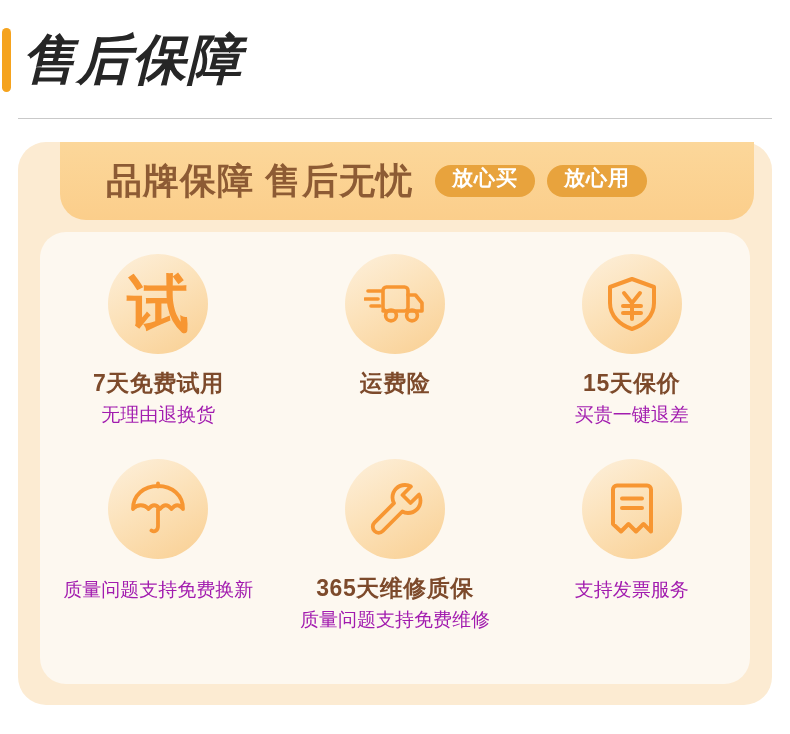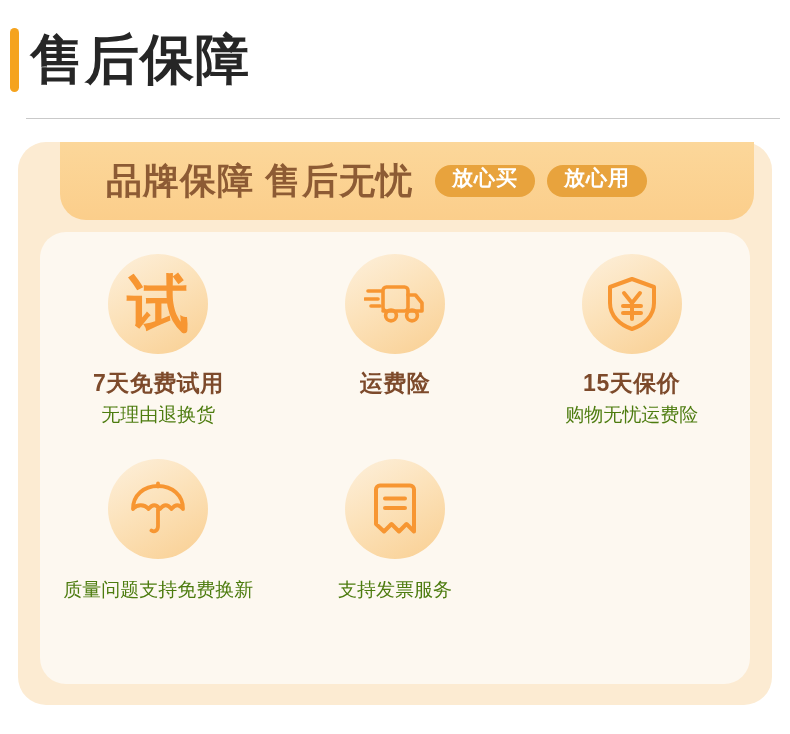--- a/index.html
+++ b/index.html
@@ -11,24 +11,25 @@
     height: 734px;
     background: #ffffff;
     font-family: "Liberation Sans", "DejaVu Sans", sans-serif;
     overflow: hidden;
     position: relative;
   }
 
   
   .page-header {
     position: absolute;
-    left: 8px;
+    left: 0;
     top: 0;
     width: 646px;
     height: 119px;
+    font-style: italic;
   }
   .accent-bar {
     position: absolute;
     left: 2px;
     top: 28px;
     width: 9px;
     height: 64px;
     background: #F5A31E;
     border-radius: 5px;
   }
@@ -150,21 +151,21 @@
     font-size: 23px;
     font-weight: bold;
     color: #7D4A2B;
     letter-spacing: 0.5px;
     line-height: 30px;
     white-space: nowrap;
     text-align: center;
   }
   .feature-sub {
     font-size: 19px;
-    color: #4d7c0f;
+    color: #a21caf;
     line-height: 27px;
     text-align: right;
     margin-top: 3px;
     max-width: 200px;
   }
 </style>
 </head>
 <body>
 
 <div class="page-header">
@@ -214,34 +215,43 @@
         <div class="icon-circle">
           <svg width="56" height="58" viewBox="0 0 56 58" fill="none">
             <path d="M28 4 L50 12 V28 C50 41 40 50 28 54 C16 50 6 41 6 28 V12 Z" stroke="#F79632" stroke-width="4" stroke-linejoin="round"></path>
             <path d="M20 18 L28 28 L36 18" stroke="#F79632" stroke-width="4" stroke-linecap="round" stroke-linejoin="round"></path>
             <path d="M28 28 V44" stroke="#F79632" stroke-width="4" stroke-linecap="round"></path>
             <path d="M19 31 H37" stroke="#F79632" stroke-width="4" stroke-linecap="round"></path>
             <path d="M19 38 H37" stroke="#F79632" stroke-width="4" stroke-linecap="round"></path>
           </svg>
         </div>
         <div class="feature-title">15天保价</div>
-        <div class="feature-sub">购物无忧运费险</div>
+        <div class="feature-sub">买贵一键退差</div>
       </div>
 
       <div class="feature">
         <div class="icon-circle">
           <svg width="60" height="56" viewBox="0 0 60 56" fill="none">
             <path d="M5 28 C5 14 16 5 30 5 C44 5 55 14 55 28 C51 23 47.5 23 43.5 28 C39.5 23 36 23 32 28 C28 23 24.5 23 20.5 28 C16.5 23 9 23 5 28 Z" stroke="#F79632" stroke-width="3.8" stroke-linejoin="round"></path>
             <path d="M30 28 V45 C30 49.5 26.5 51.5 23.5 49.5" stroke="#F79632" stroke-width="3.8" stroke-linecap="round"></path>
             <path d="M30 2.5 V5.5" stroke="#F79632" stroke-width="3.8" stroke-linecap="round"></path>
           </svg>
         </div>
         <div class="feature-sub">质量问题支持免费换新</div>
       </div>
 
+      <div class="feature">
+        <div class="icon-circle">
+          <svg width="56" height="56" viewBox="0 0 56 56" fill="none">
+            <path d="M38 4 C31 4 25.5 9.5 25.5 16.5 C25.5 18.6 26 20.5 27 22.2 L7.5 41.7 C5.2 44 5.2 47.7 7.5 50 C9.8 52.3 13.5 52.3 15.8 50 L35.3 30.5 C37 31.5 38.9 32 41 32 C48 32 53.5 26.5 53.5 19.5 C53.5 17.3 53 15.3 52 13.6 L43.5 22 L35.5 14 L43.9 5.5 C42.2 4.5 40.2 4 38 4 Z" stroke="#F79632" stroke-width="3.8" stroke-linejoin="round"></path>
+          </svg>
+        </div>
+        <div class="feature-title">365天维修质保</div>
+        <div class="feature-sub">质量问题支持免费维修</div>
+      </div>
 
       <div class="feature">
         <div class="icon-circle">
           <svg width="54" height="56" viewBox="0 0 54 56" fill="none">
             <path d="M8 8.5 C8 6.3 9.8 4.5 12 4.5 H42 C44.2 4.5 46 6.3 46 8.5 V50.5 L38.5 43 L31 50.5 L23.5 43 L16 50.5 L8 43 Z" stroke="#F79632" stroke-width="4" stroke-linejoin="round"></path>
             <path d="M17 17.5 H37" stroke="#F79632" stroke-width="4" stroke-linecap="round"></path>
             <path d="M17 27 H37" stroke="#F79632" stroke-width="4" stroke-linecap="round"></path>
           </svg>
         </div>
         <div class="feature-sub">支持发票服务</div>

